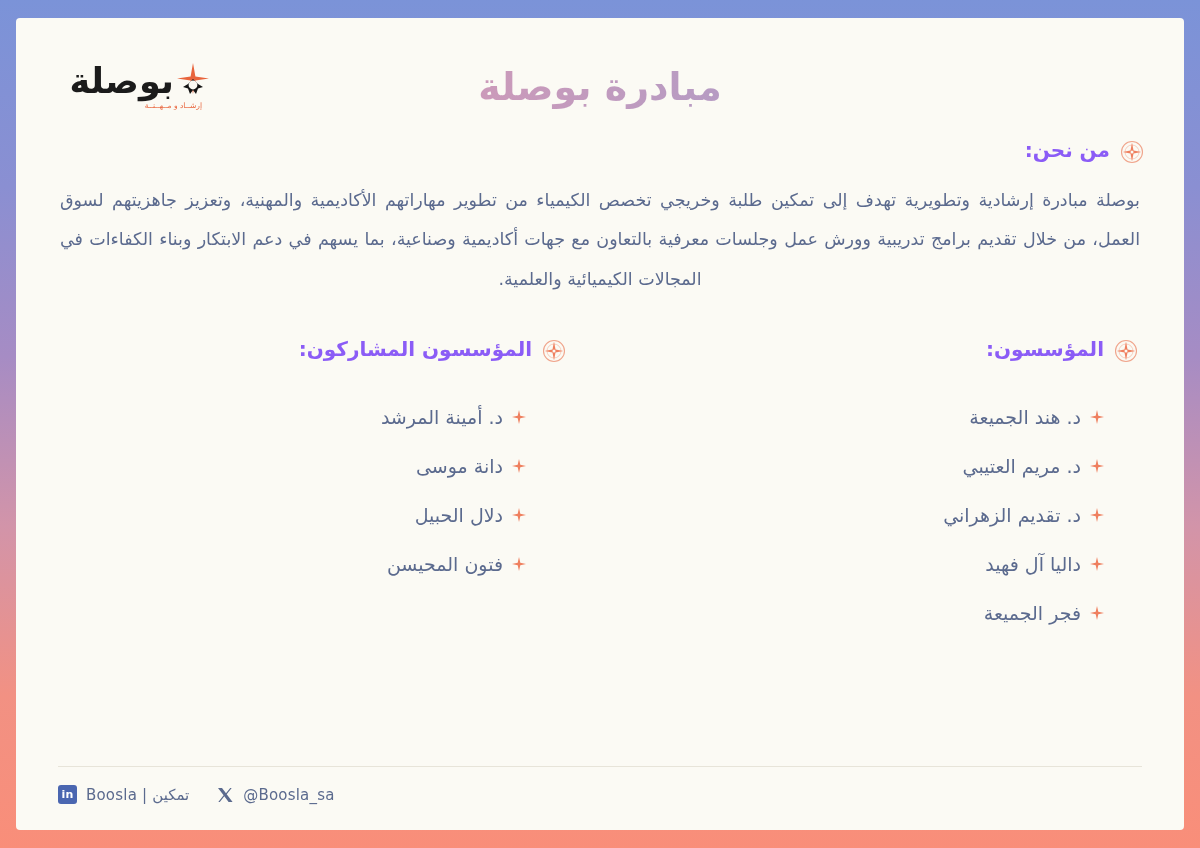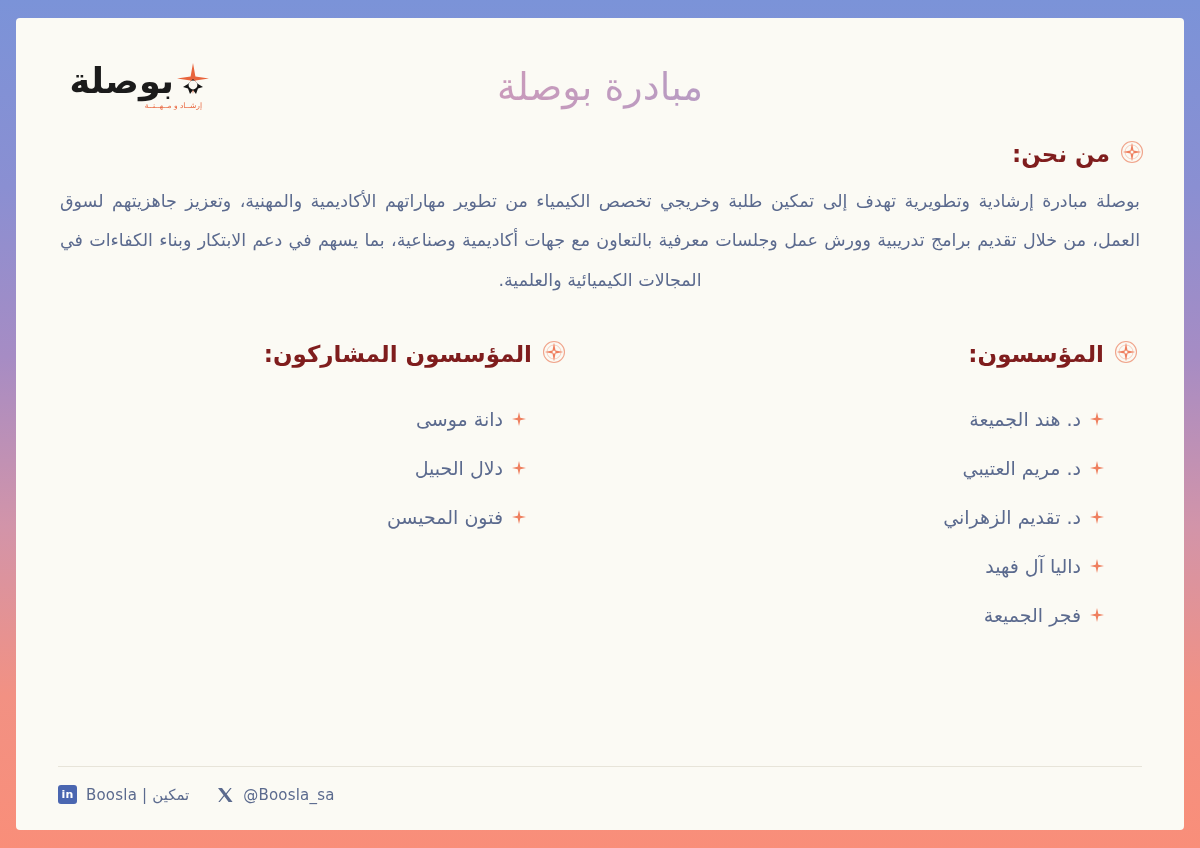--- a/index.html
+++ b/index.html
@@ -81,38 +81,37 @@
     width: 34px;
     height: 40px;
     flex: none;
     margin-right: -4px;
   }
   .logo-star svg { display:block; }
 
   .page-title {
     text-align: center;
     font-size: 38px;
-    font-weight: 400;
+    font-weight: 700;
     line-height: 1.25;
     padding-top: 20px;
     background: linear-gradient(90deg, #e79ab4 0%, #cf9ab8 35%, #a99cc9 75%, #9a9ccb 100%);
     -webkit-background-clip: text;
     background-clip: text;
     -webkit-text-fill-color: transparent;
     color: #b09ac2;
   }
 
   
   .section-head {
     display: flex;
-    align-items: center;
     gap: 10px;
-    font-size: 23px;
+    font-size: 20px;
     font-weight: 700;
-    color: #7f1d1d;
+    color: #8b5cf6;
     line-height: 1;
   }
   .section-head .compass { flex: none; }
 
   .about {
     margin-top: 18px;
   }
   .about-head { justify-content: flex-start; }
 
   .about-text {
@@ -323,20 +322,28 @@
         <span>المؤسسون المشاركون:</span>
       </div>
 
       <ul class="name-list">
         <li>
           <span class="spark">
             <svg width="14" height="14" viewBox="0 0 14 14">
                 <path d="M7 0 L8.3 5.7 L14 7 L8.3 8.3 L7 14 L5.7 8.3 L0 7 L5.7 5.7 Z" fill="#ef7f5e"></path>
               </svg>
           </span>
+          <span>د. أمينة المرشد</span>
+        </li>
+        <li>
+          <span class="spark">
+            <svg width="14" height="14" viewBox="0 0 14 14">
+                <path d="M7 0 L8.3 5.7 L14 7 L8.3 8.3 L7 14 L5.7 8.3 L0 7 L5.7 5.7 Z" fill="#ef7f5e"></path>
+              </svg>
+          </span>
           <span>دانة موسى</span>
         </li>
         <li>
           <span class="spark">
             <svg width="14" height="14" viewBox="0 0 14 14">
                 <path d="M7 0 L8.3 5.7 L14 7 L8.3 8.3 L7 14 L5.7 8.3 L0 7 L5.7 5.7 Z" fill="#ef7f5e"></path>
               </svg>
           </span>
           <span>دلال الحبيل</span>
         </li>

